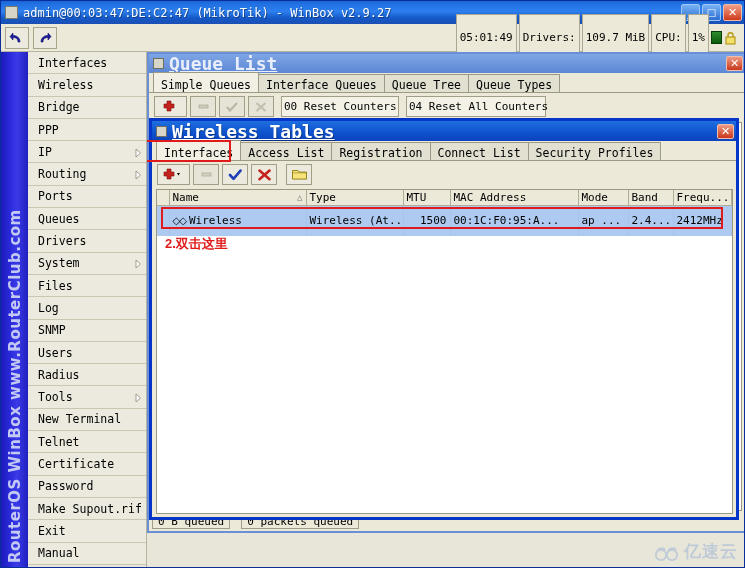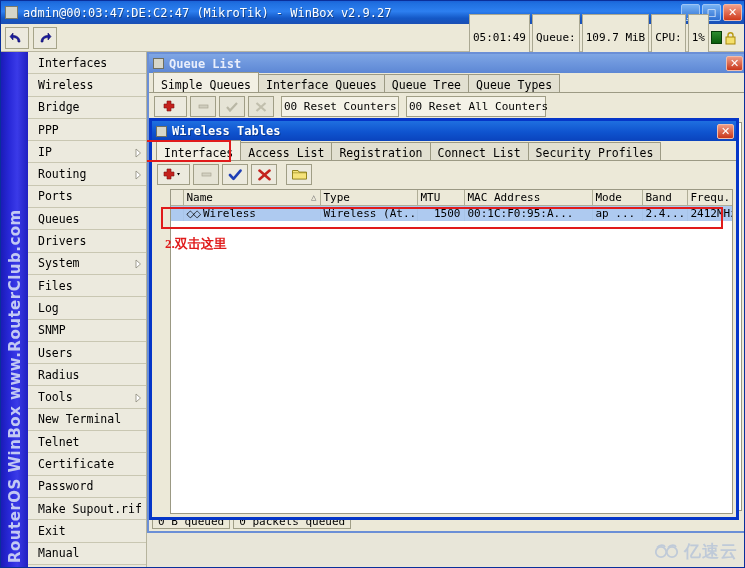--- a/index.html
+++ b/index.html
@@ -207,23 +207,24 @@
   .child-title .ci {
     width: 11px; height: 11px;
     background: #d7d6c8;
     border: 1px solid #6f6f60;
     box-sizing: border-box;
     margin-right: 5px;
   }
   .child-title .ct-text {
     flex: 1 1 auto;
     font-weight: bold;
-    font-size: 12px;
-    white-space: nowrap;
-    overflow: hidden;
+    font-size: 18px;
+    white-space: nowrap;
+    overflow: hidden;
+    text-decoration: underline;
   }
   .child-close {
     width: 17px; height: 15px;
     border-radius: 2px;
     border: 1px solid #f0bcab;
     background: linear-gradient(to bottom,#ee9b84,#c9371b);
     color: #fff;
     font-family: "DejaVu Sans", sans-serif;
     font-size: 11px; font-weight: bold;
     display: flex; align-items: center; justify-content: center;
@@ -312,21 +313,21 @@
     background: linear-gradient(to bottom,#1f6fe0,#0f54cf 55%,#0a43bd);
     height: 20px;
   }
   #wireless-tables-window .ct-text { color: #ffffff; text-shadow: 1px 1px 0 rgba(0,0,0,.3); }
 
   
   .tablewrap {
     flex: 1 1 auto;
     background: #ffffff;
     border: 1px solid #9b9984;
-    margin: 1px 3px 3px 18px;
+    margin: 1px 3px 3px 4px;
     box-sizing: border-box;
     overflow: hidden;
     position: relative;
   }
   table.grid {
     border-collapse: collapse;
     width: 100%;
     font-size: 11px;
     table-layout: fixed;
   }
@@ -343,21 +344,21 @@
     overflow: hidden;
     position: relative;
   }
   table.grid th .sortmark {
     position: absolute; right: 3px; top: 2px;
     font-size: 9px; color: #777;
   }
   table.grid td {
     border-right: 1px solid #a8c4e8;
     padding: 1px 3px;
-    height: 15px;
+    height: 30px;
     box-sizing: border-box;
     white-space: nowrap;
     overflow: hidden;
   }
   tr.selected td {
     background: #aecaf0;
     color: #000;
   }
   td.num { text-align: right; }
   td.flagcell { padding-left: 2px; }
@@ -378,60 +379,60 @@
   .anno-rect {
     position: absolute;
     border: 2px solid #e01b1b;
     box-sizing: border-box;
     pointer-events: none;
     z-index: 40;
   }
   .anno-text {
     position: absolute;
     color: #e01b1b;
-    font-family: Liberation Serif, serif;
+    font-family: Liberation Sans, sans-serif;
     font-size: 13px;
     font-weight: bold;
     white-space: nowrap;
     z-index: 41;
   }
 
   
   .bottom-panel {
     flex: 1 1 auto;
     background: #ffffff;
     border: 1px solid #9b9984;
     margin: 2px 3px 2px 3px;
     box-sizing: border-box;
   }
   .statusline {
     height: 18px;
     display: flex; align-items: center;
-    gap: 0px;
+    gap: 8px;
     padding: 0 2px 2px 3px;
     box-sizing: border-box;
     flex: 0 0 auto;
   }
   .statusline .sl-cell {
     border: 1px solid #a09e86;
     background: #ece9d8;
     height: 15px;
     display: flex; align-items: center;
     padding: 0 5px;
     font-size: 11px;
     box-sizing: border-box;
     margin-right: 3px;
     white-space: nowrap;
   }
 
   
   #yisuyun-watermark {
     position: absolute;
     right: 6px; bottom: 4px;
-    display: flex; align-items: center;
+    display: flex; align-items: flex-end;
     gap: 4px;
     z-index: 60;
     opacity: .55;
   }
   #yisuyun-watermark .ys-text {
     font-family: "DejaVu Sans", sans-serif;
     font-size: 17px;
     font-weight: bold;
     color: #9fb4d8;
     letter-spacing: 1px;
@@ -465,21 +466,21 @@
       </svg>
     </div>
     <div class="tb-btn">
       <svg width="16" height="14" viewBox="0 0 16 14">
         <path d="M4 11 C4 6 8 4.5 11 4.5 L11 2 L14 5.6 L11 9 L11 6.6 C8.6 6.6 6 7.4 6 11 Z" fill="#1b1b9e" stroke="#0d0d6a" stroke-width="0.6"></path>
       </svg>
     </div>
 
     <div class="status-group">
       <div class="status-cell">05:01:49</div>
-      <div class="status-cell">Queue:</div>
+      <div class="status-cell">Drivers:</div>
       <div class="status-cell">109.7 MiB</div>
       <div class="status-cell">CPU:</div>
       <div class="status-cell">1%</div>
       <div class="status-icon-sq"></div>
       <div class="status-icon-lock">
         <svg width="13" height="14" viewBox="0 0 13 14">
           <path d="M4 6 L4 4.2 A2.5 2.5 0 0 1 9 4.2 L9 6" fill="none" stroke="#b89a10" stroke-width="1.4"></path>
           <rect x="2" y="6" width="9" height="7" fill="#f5e06a" stroke="#a8890b" stroke-width="1"></rect>
         </svg>
       </div>
@@ -618,21 +619,21 @@
           </div>
           <div class="wt-btn disabled">
             <svg width="14" height="12" viewBox="0 0 14 12">
               <path d="M2.5 2 L11.5 10 M11.5 2 L2.5 10" fill="none" stroke="#c1bfad" stroke-width="2.2"></path>
             </svg>
           </div>
           <div class="wt-field" style="width:118px">
             <span>00 Reset Counters</span>
           </div>
           <div class="wt-field" style="width:140px">
-            <span>00 Reset All Counters</span>
+            <span>04 Reset All Counters</span>
           </div>
         </div>
 
         <div class="bottom-panel"></div>
 
         <div class="statusline">
           <div class="sl-cell">0 B queued</div>
           <div class="sl-cell">0 packets queued</div>
         </div>
       </div>

